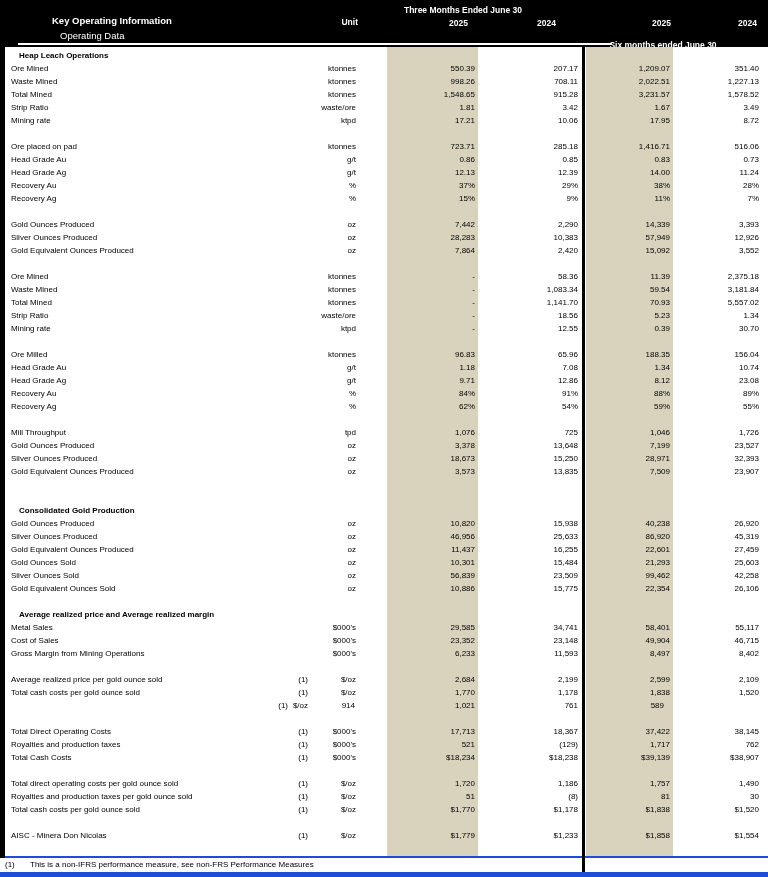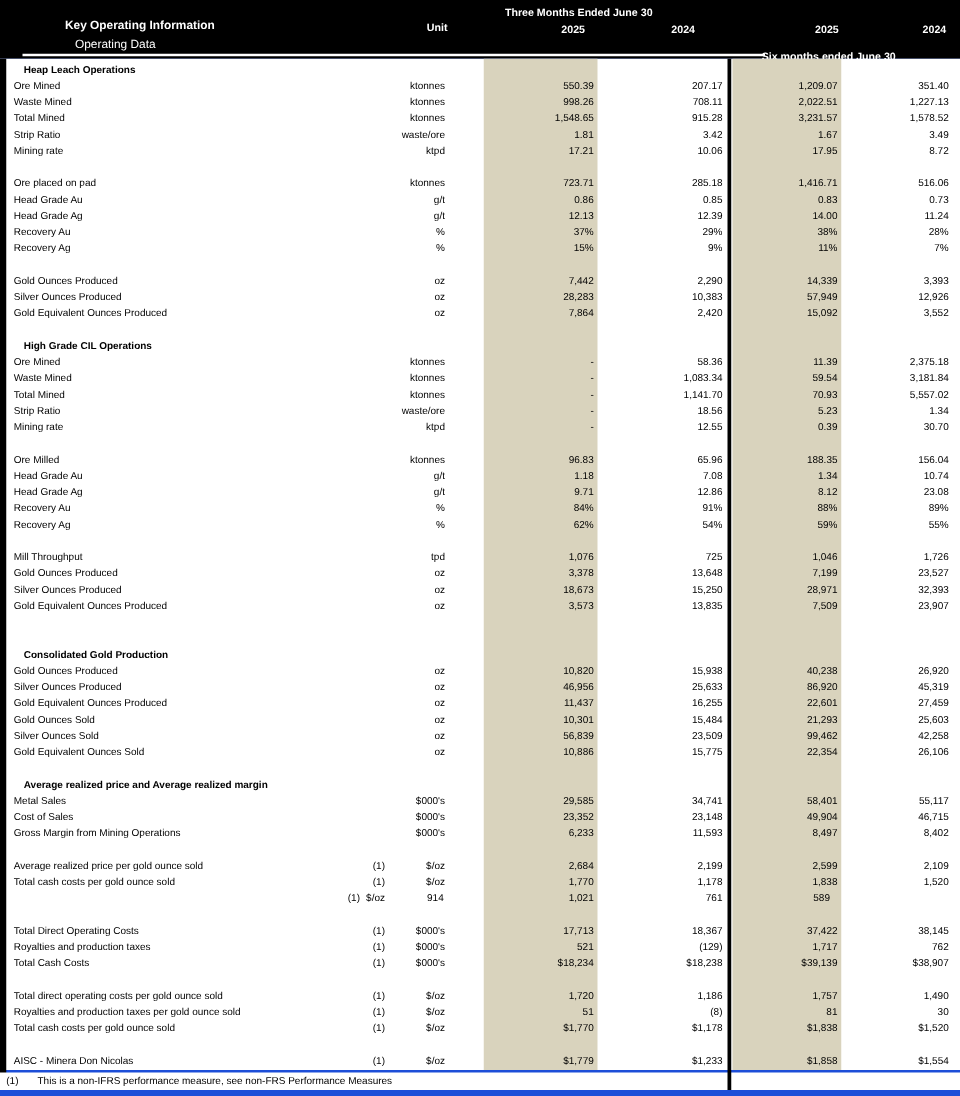--- a/index.html
+++ b/index.html
@@ -211,29 +211,20 @@
       </div>
       <div class="row blank">
         <div class="cell c-label"></div>
         <div class="cell c-ref"></div>
         <div class="cell c-unit"></div>
         <div class="cell c-v1"></div>
         <div class="cell c-v2"></div>
         <div class="cell c-v3"></div>
         <div class="cell c-v4"></div>
       </div>
-      <div class="row section">
-        <div class="cell c-label">High Grade CIL Operations</div>
-        <div class="cell c-ref"></div>
-        <div class="cell c-unit"></div>
-        <div class="cell c-v1"></div>
-        <div class="cell c-v2"></div>
-        <div class="cell c-v3"></div>
-        <div class="cell c-v4"></div>
-      </div>
       <div class="row">
         <div class="cell c-label">Ore Mined</div>
         <div class="cell c-ref"></div>
         <div class="cell c-unit">ktonnes</div>
         <div class="cell c-v1">-</div>
         <div class="cell c-v2">58.36</div>
         <div class="cell c-v3">11.39</div>
         <div class="cell c-v4">2,375.18</div>
       </div>
       <div class="row">

